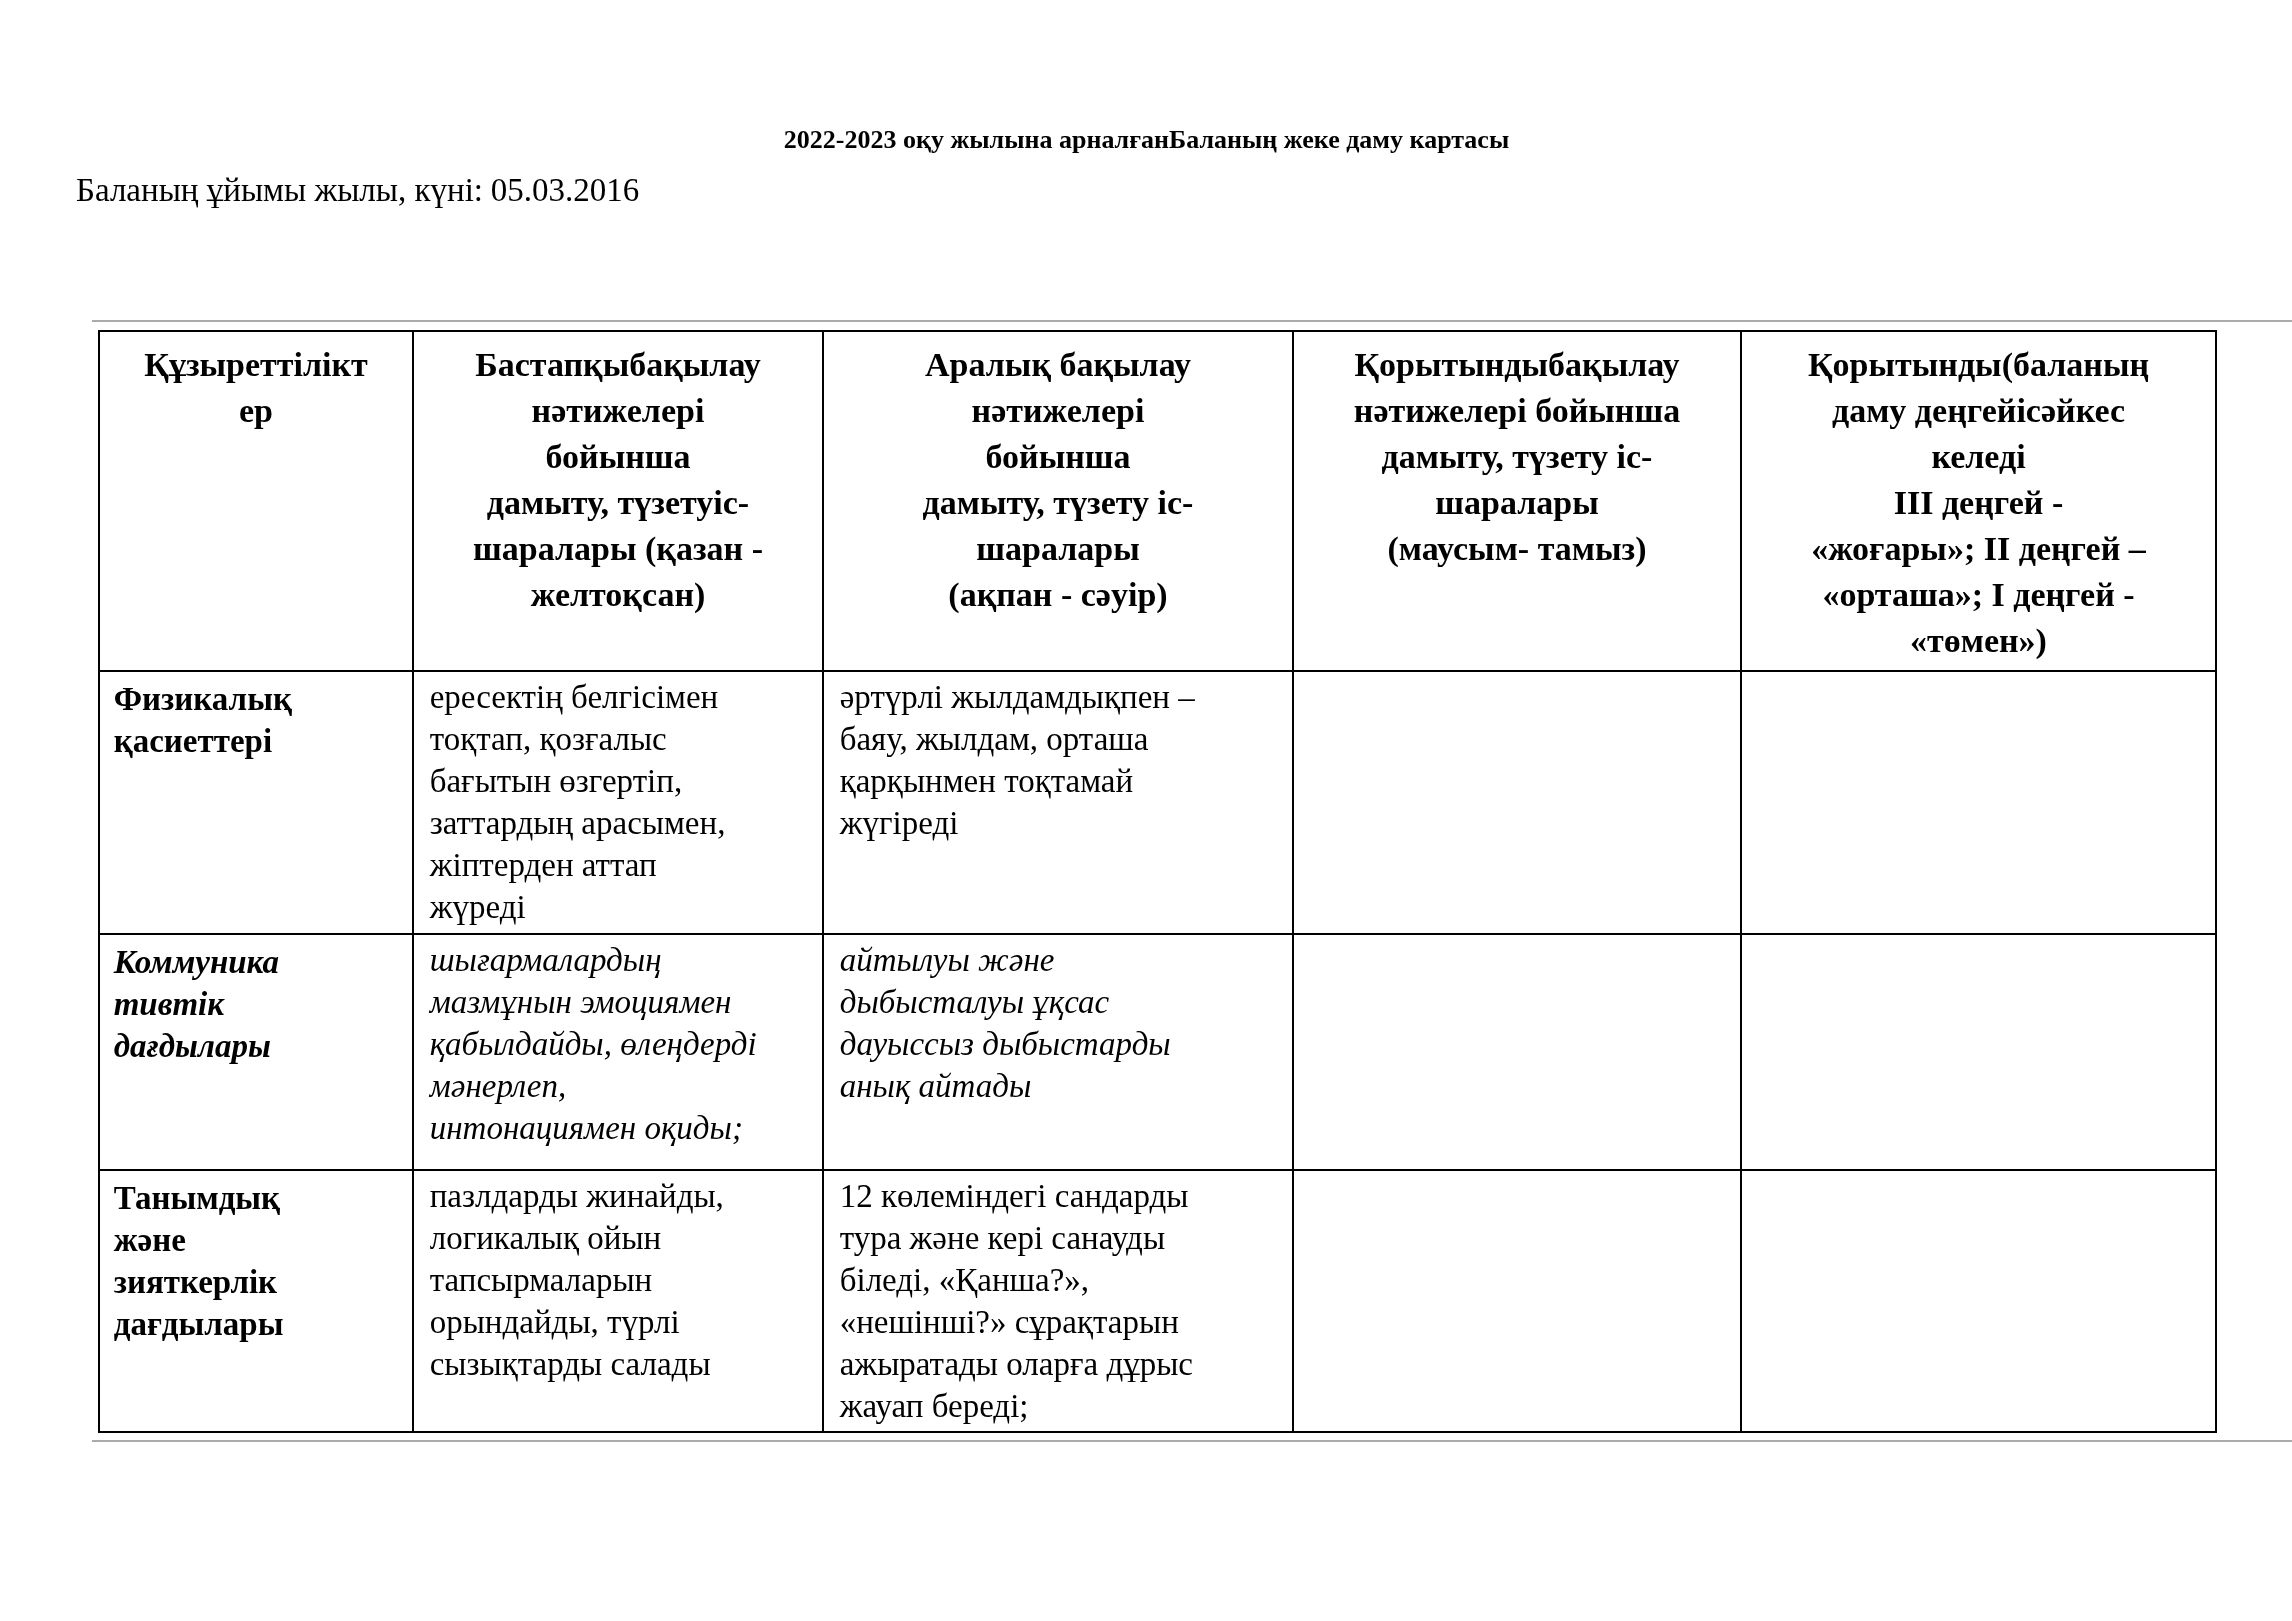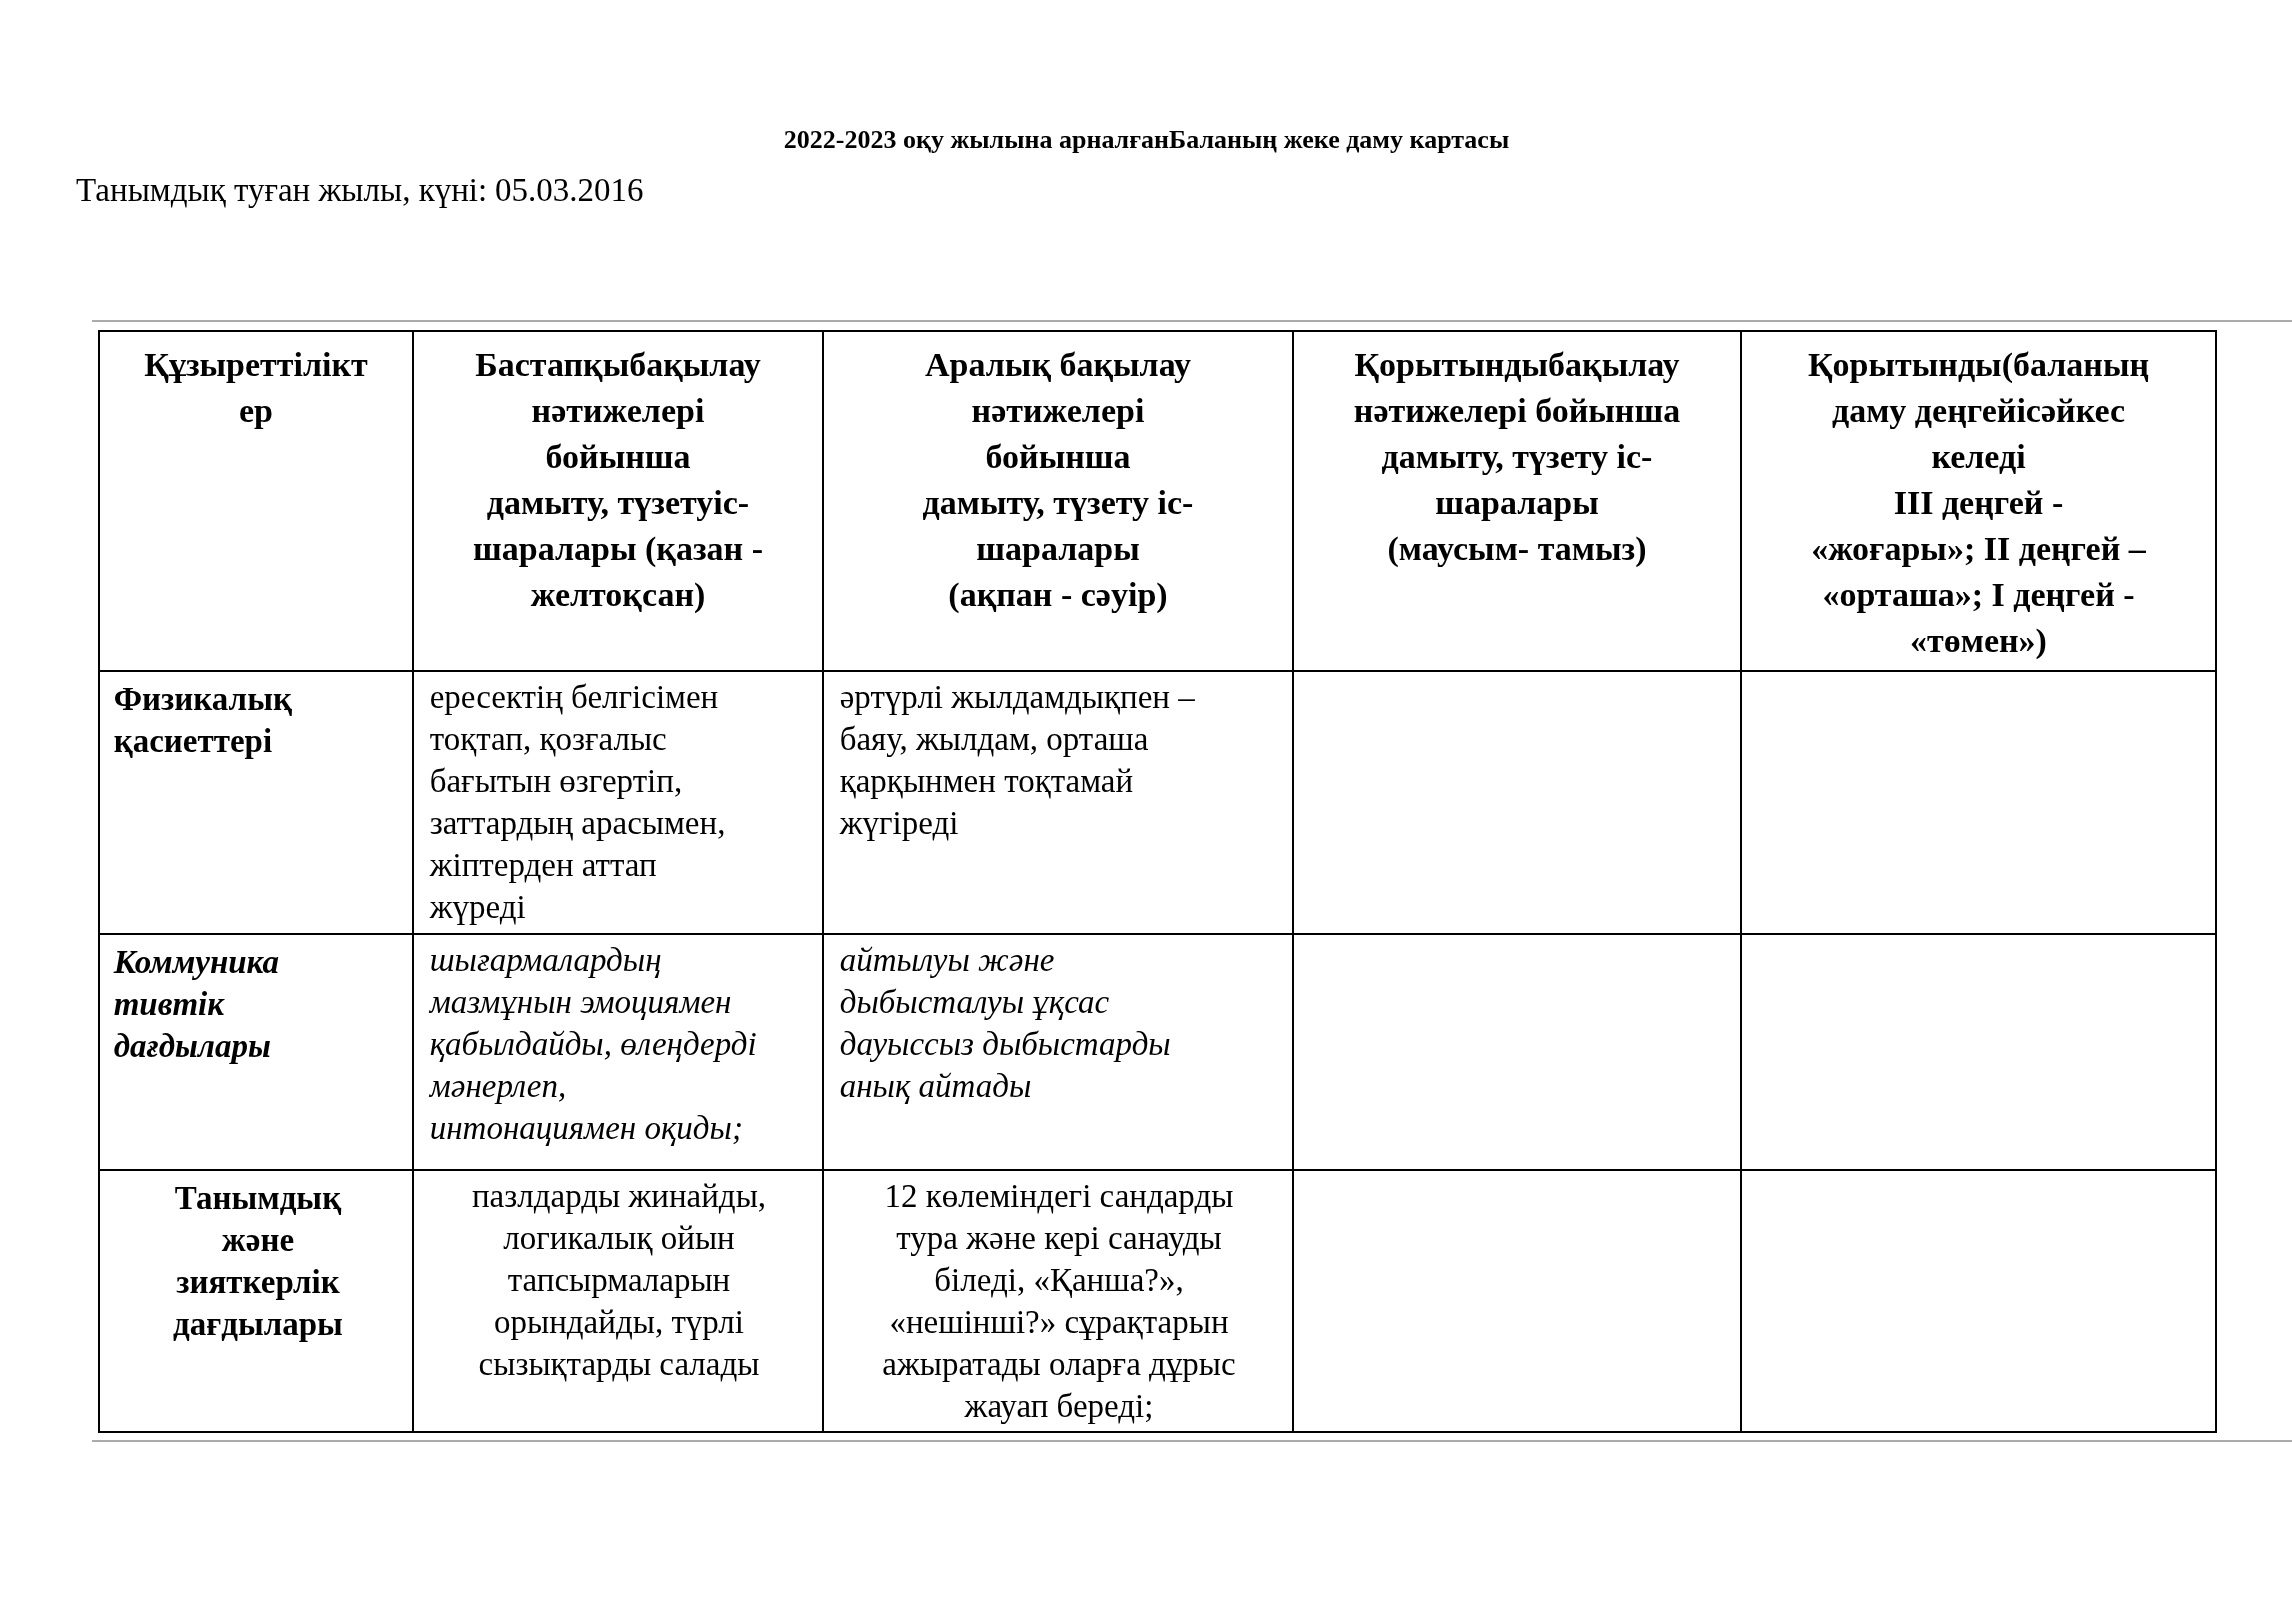--- a/index.html
+++ b/index.html
@@ -87,32 +87,32 @@
   }
   td.body-cell {
     padding: 3.9px 13.7px 3.9px 15.7px;
   }
   td.label-cell {
     font-weight: bold;
     padding: 5.9px 9.8px 3.9px 13.7px;
   }
   tr.row-1 td { height: 252px; }
   tr.row-2 td { height: 224px; font-style: italic; }
-  tr.row-3 td { height: 247px; text-align: center; }
+  tr.row-3 td { height: 247px; }
 </style>
 </head>
 <body>
 
 <div class="page">
 
   <div class="doc-title">2022-2023 оқу жылына арналғанБаланың жеке даму картасы</div>
 
   <div class="info-block">
     <div class="info-line">
-      <span>Танымдық туған жылы, күні:</span><span class="info-value">05.03.2016</span>
+      <span>Баланың ұйымы жылы, күні:</span><span class="info-value">05.03.2016</span>
     </div>
   </div>
 
   <div class="table-wrap">
     <div class="rule-top"></div>
     <div class="rule-bottom"></div>
 
     <table class="dev-table">
       <colgroup>
         <col style="width:314px">

